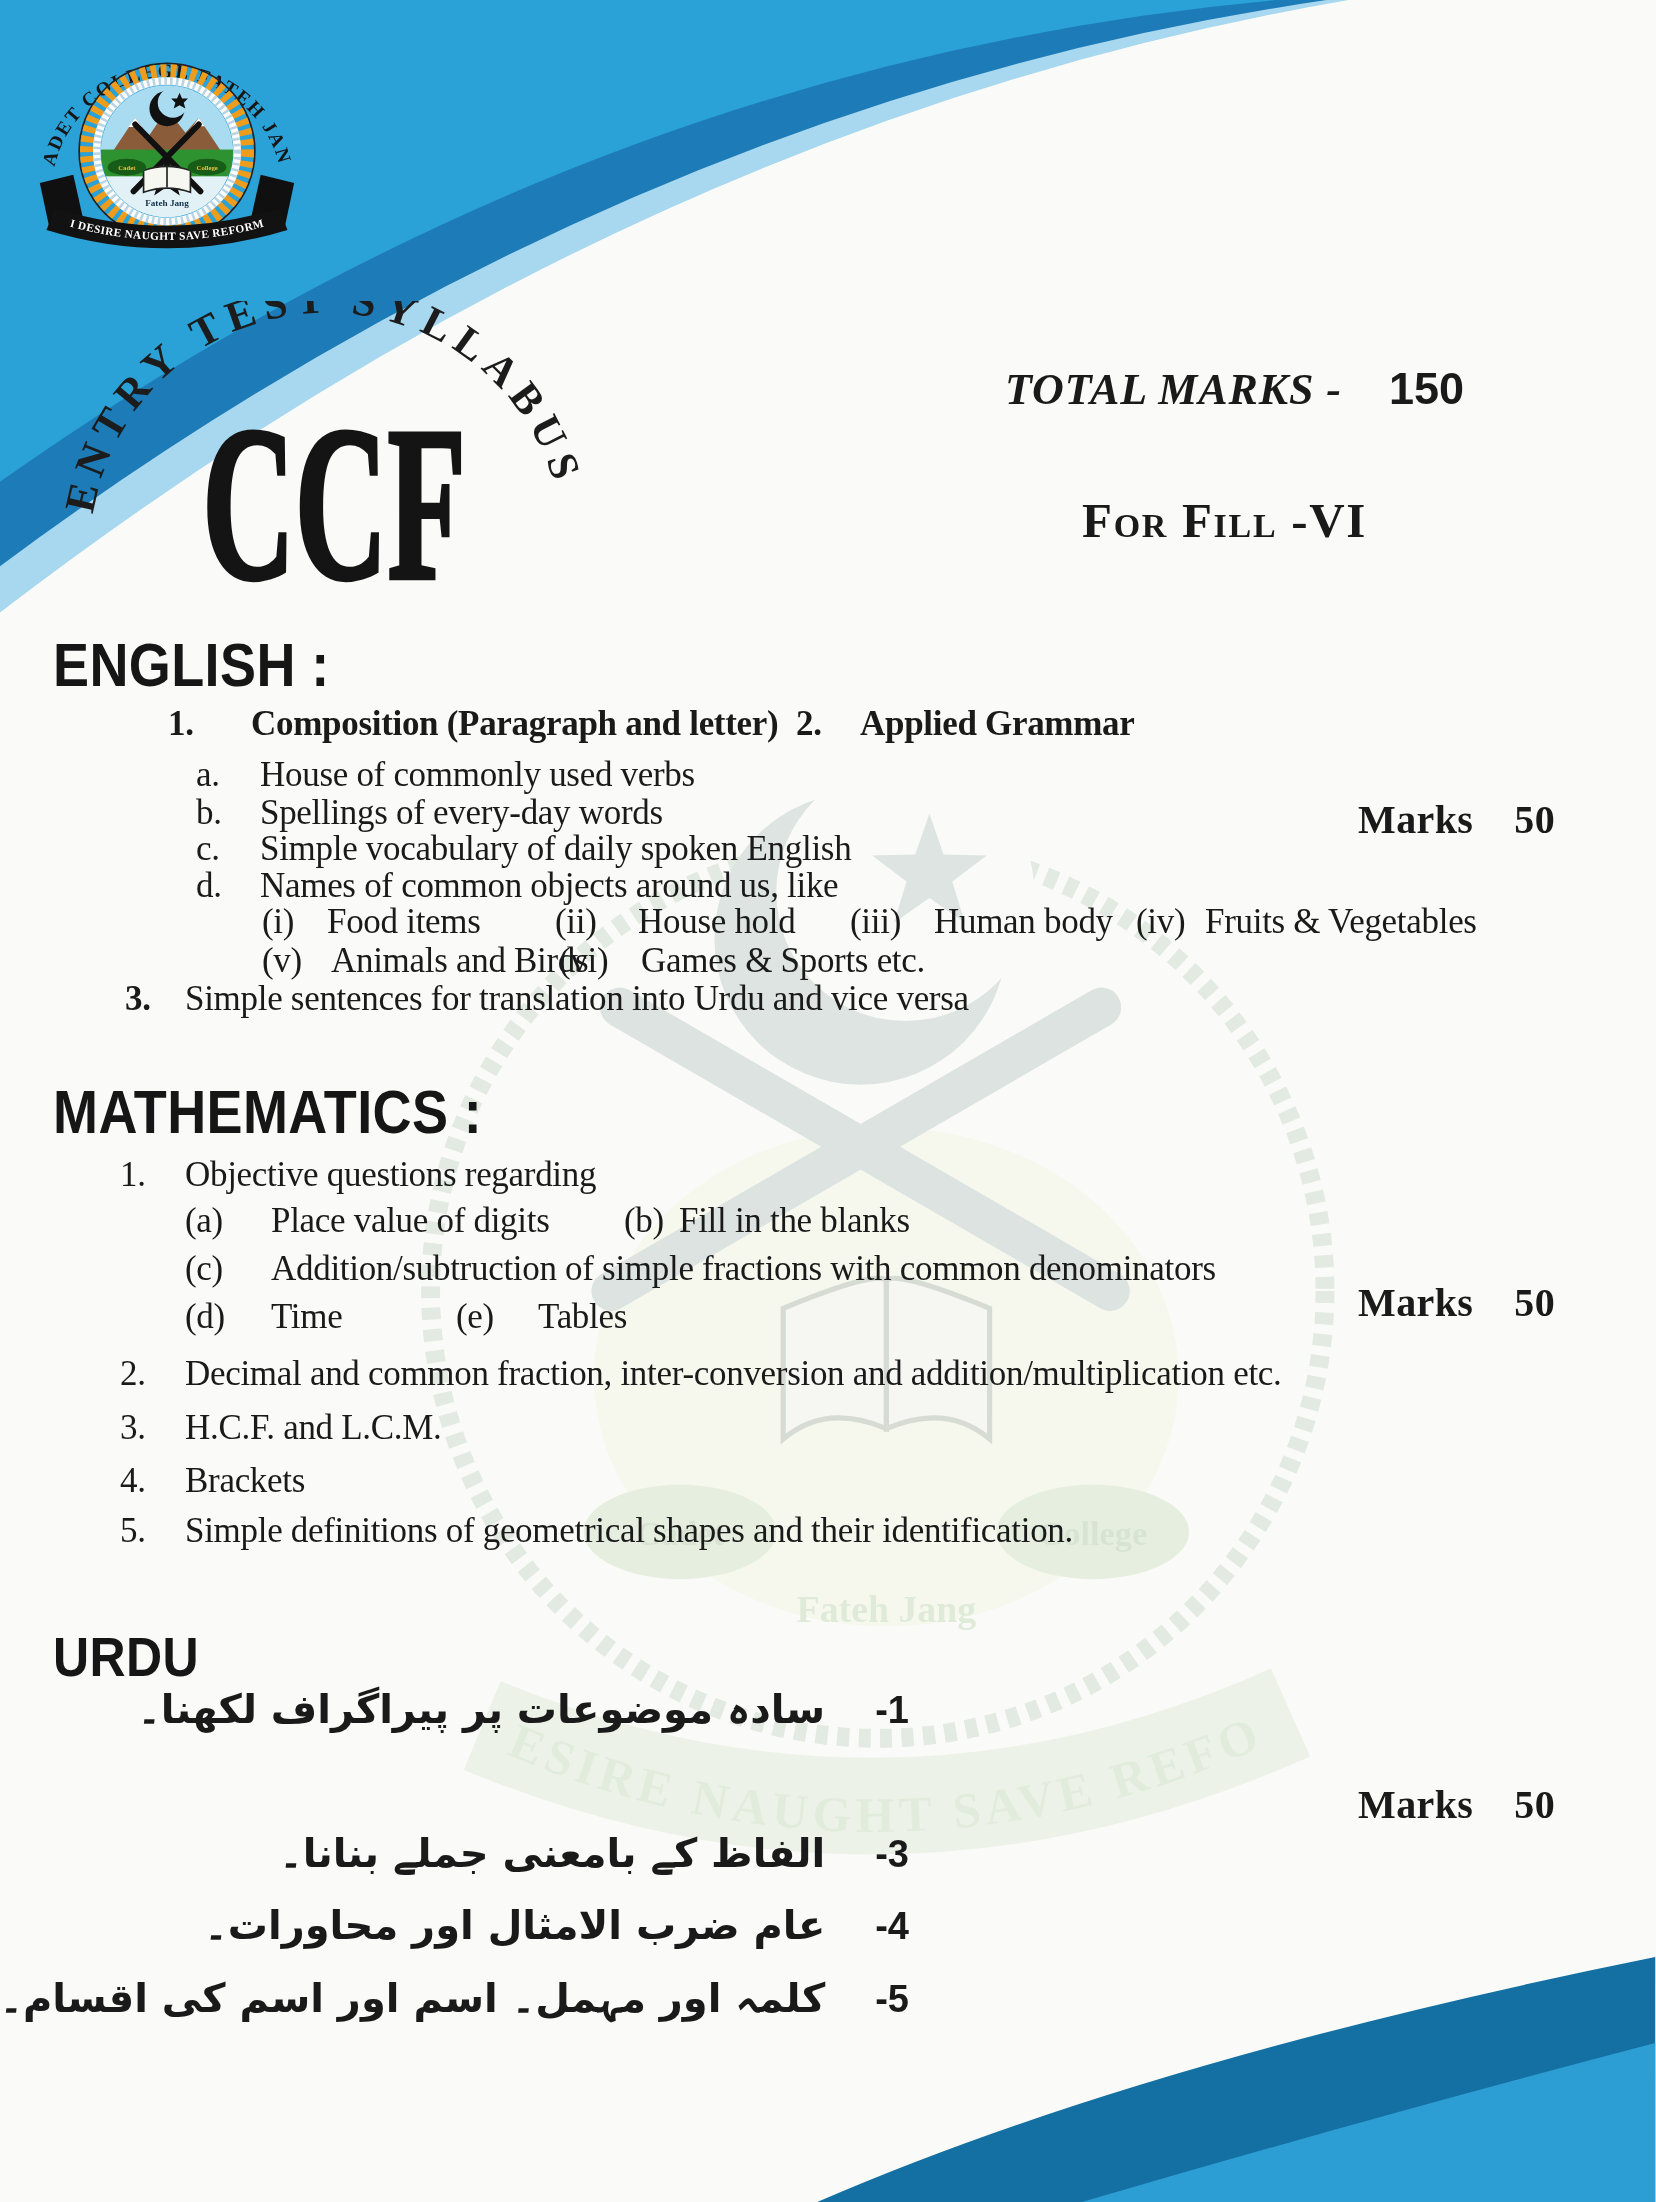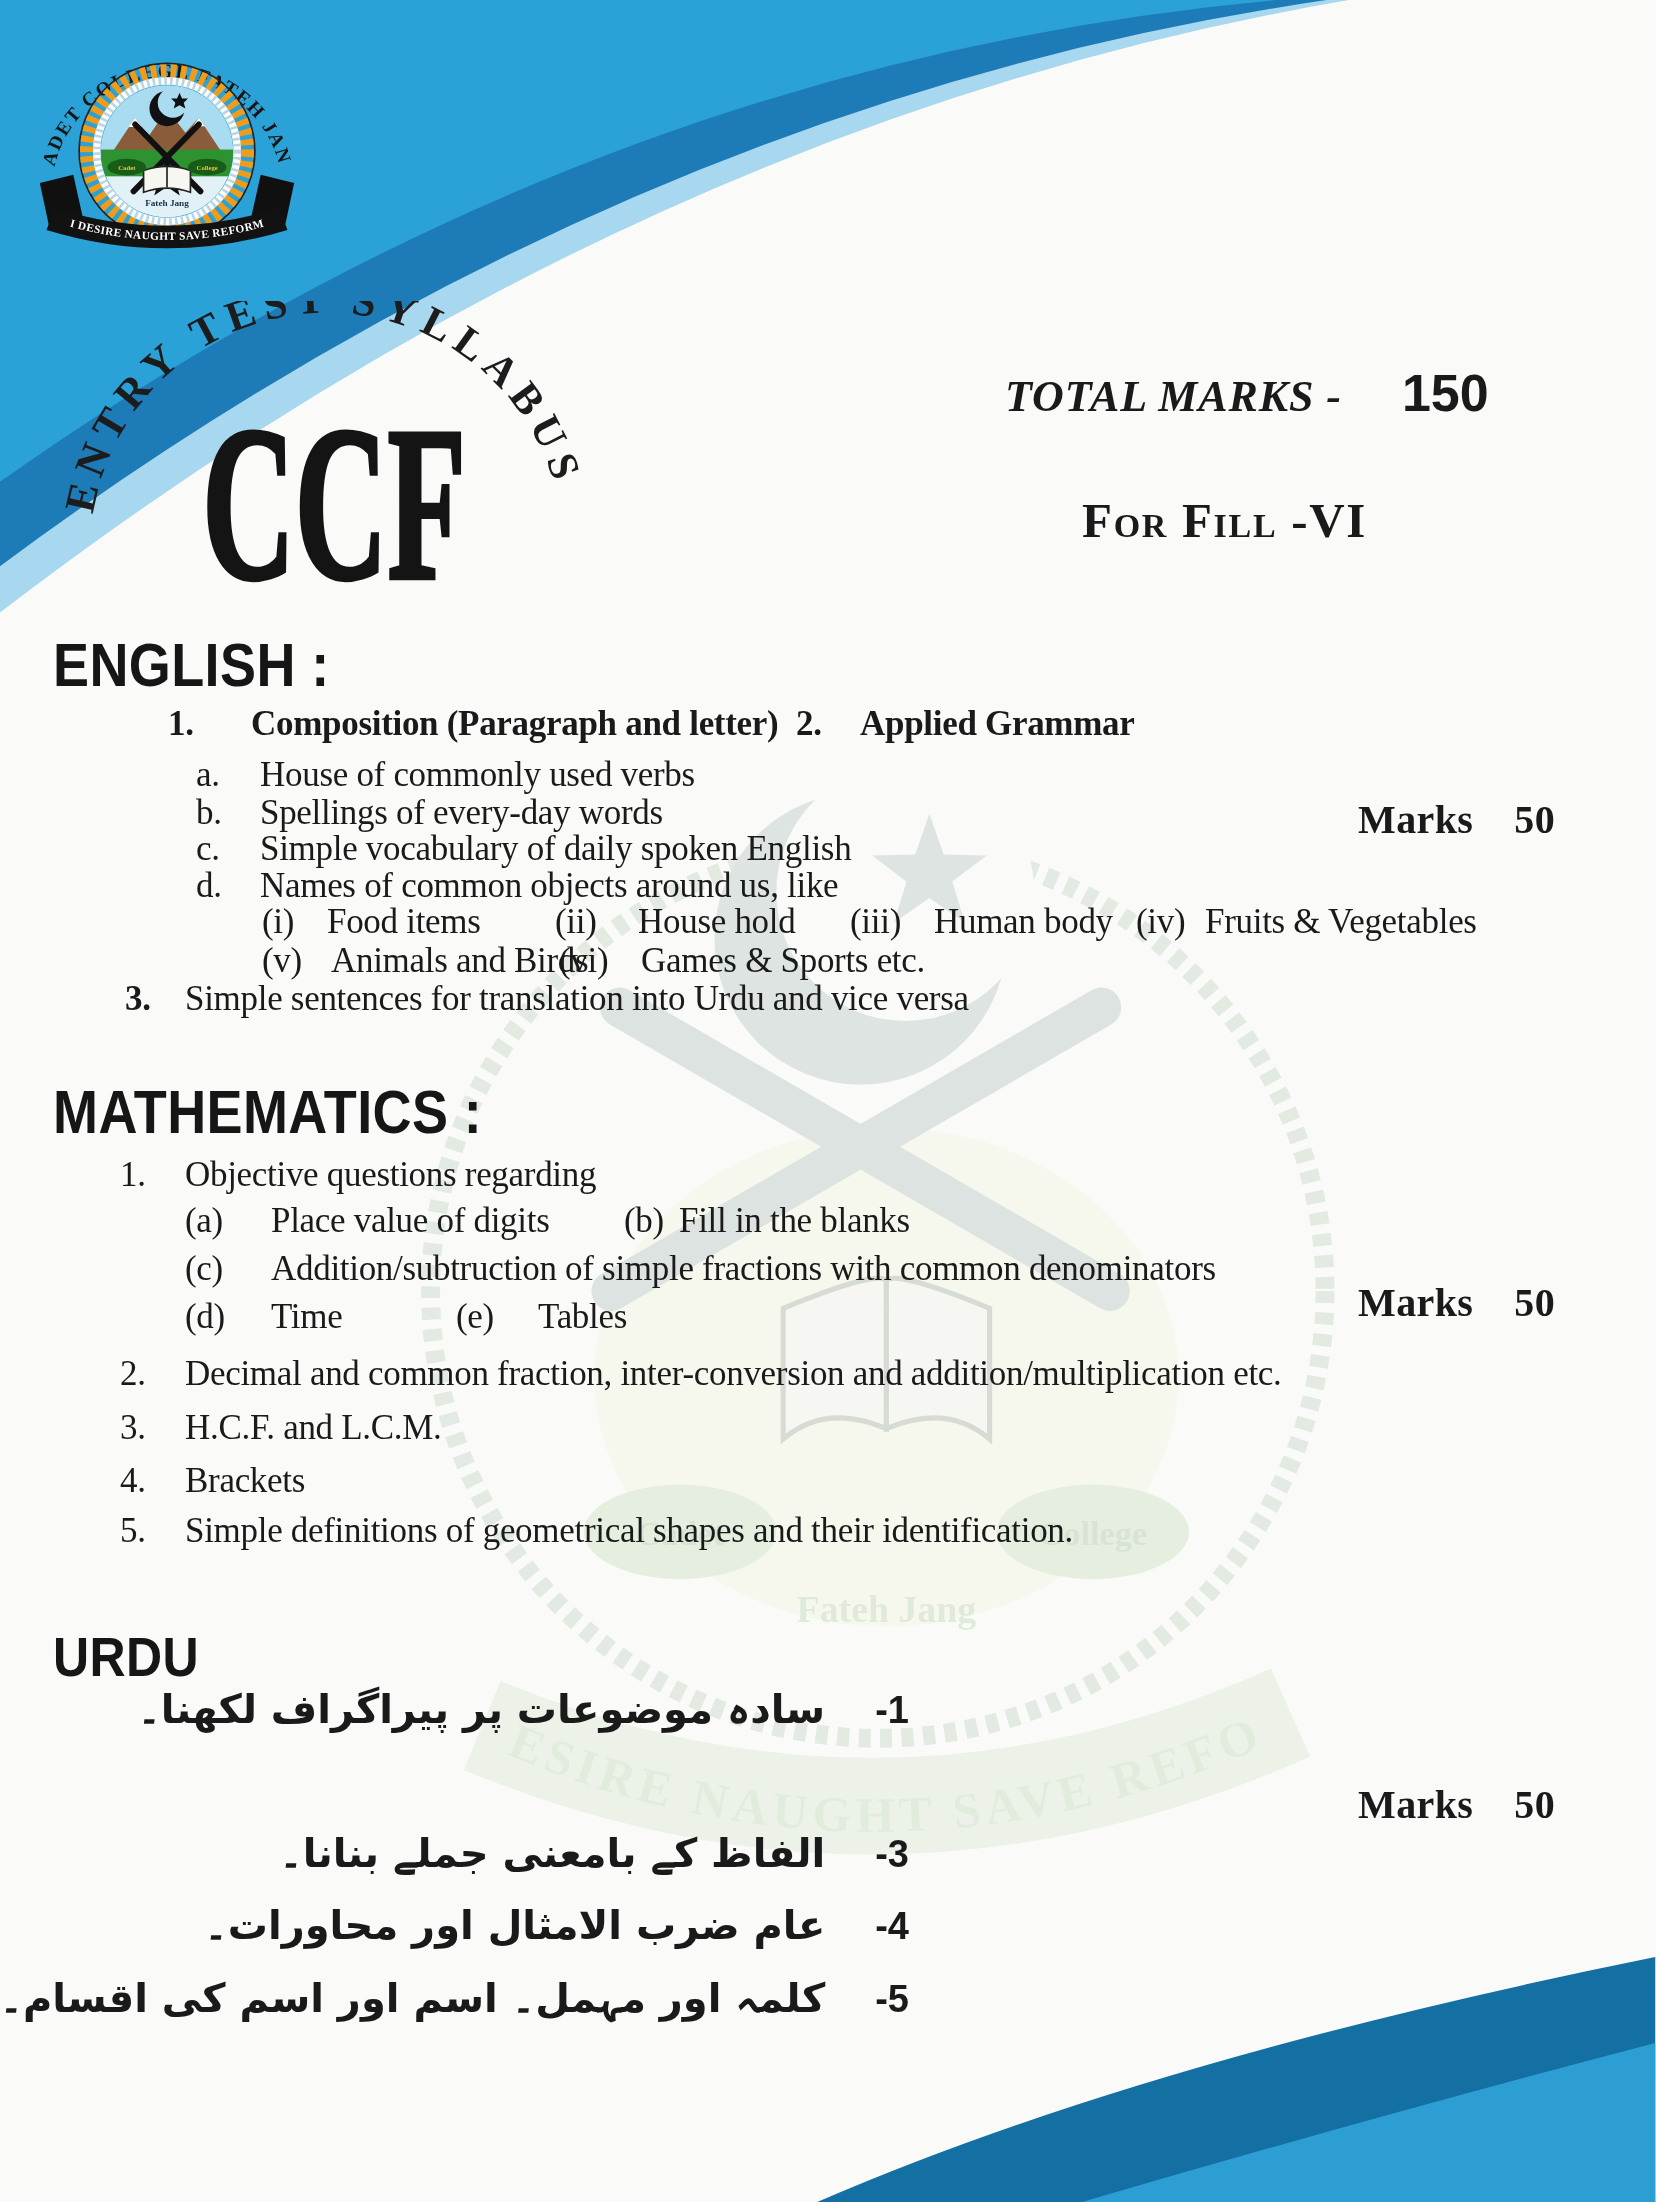--- a/index.html
+++ b/index.html
@@ -20,21 +20,21 @@
     transform:scaleY(1.12); transform-origin:left top; white-space:nowrap;
   }
   .marks{
     position:absolute; left:1358px; font-weight:bold; font-size:40px;
     letter-spacing:0.4px; white-space:nowrap;
   }
   .marks .val{margin-left:41px;}
   #total-marks-row{position:absolute; left:1005px; top:363px; white-space:nowrap;}
   #total-marks-row .lbl{font-weight:bold; font-size:44px; letter-spacing:0.9px;font-style:italic;}
   #total-marks-row .val{font-family:"Liberation Sans","DejaVu Sans",sans-serif;
-    font-weight:bold; font-size:52px; margin-left:60px;}
+    font-weight:bold; font-size:45px; margin-left:47px;}
   #duration{position:absolute; left:994px; top:434px;
     font-family:"Liberation Sans","DejaVu Sans",sans-serif;
     font-weight:bold; font-size:37px; letter-spacing:0.4px;}
   #for-class{position:absolute; left:1082px; top:492px; font-weight:bold;
     font-size:49px; font-variant:small-caps; letter-spacing:1.7px;}
   .urdu-row{
     position:absolute; right:747px; direction:rtl; text-align:right;
     font-family:"DejaVu Sans",sans-serif; font-weight:bold; font-size:40px;
     white-space:nowrap;
   }

